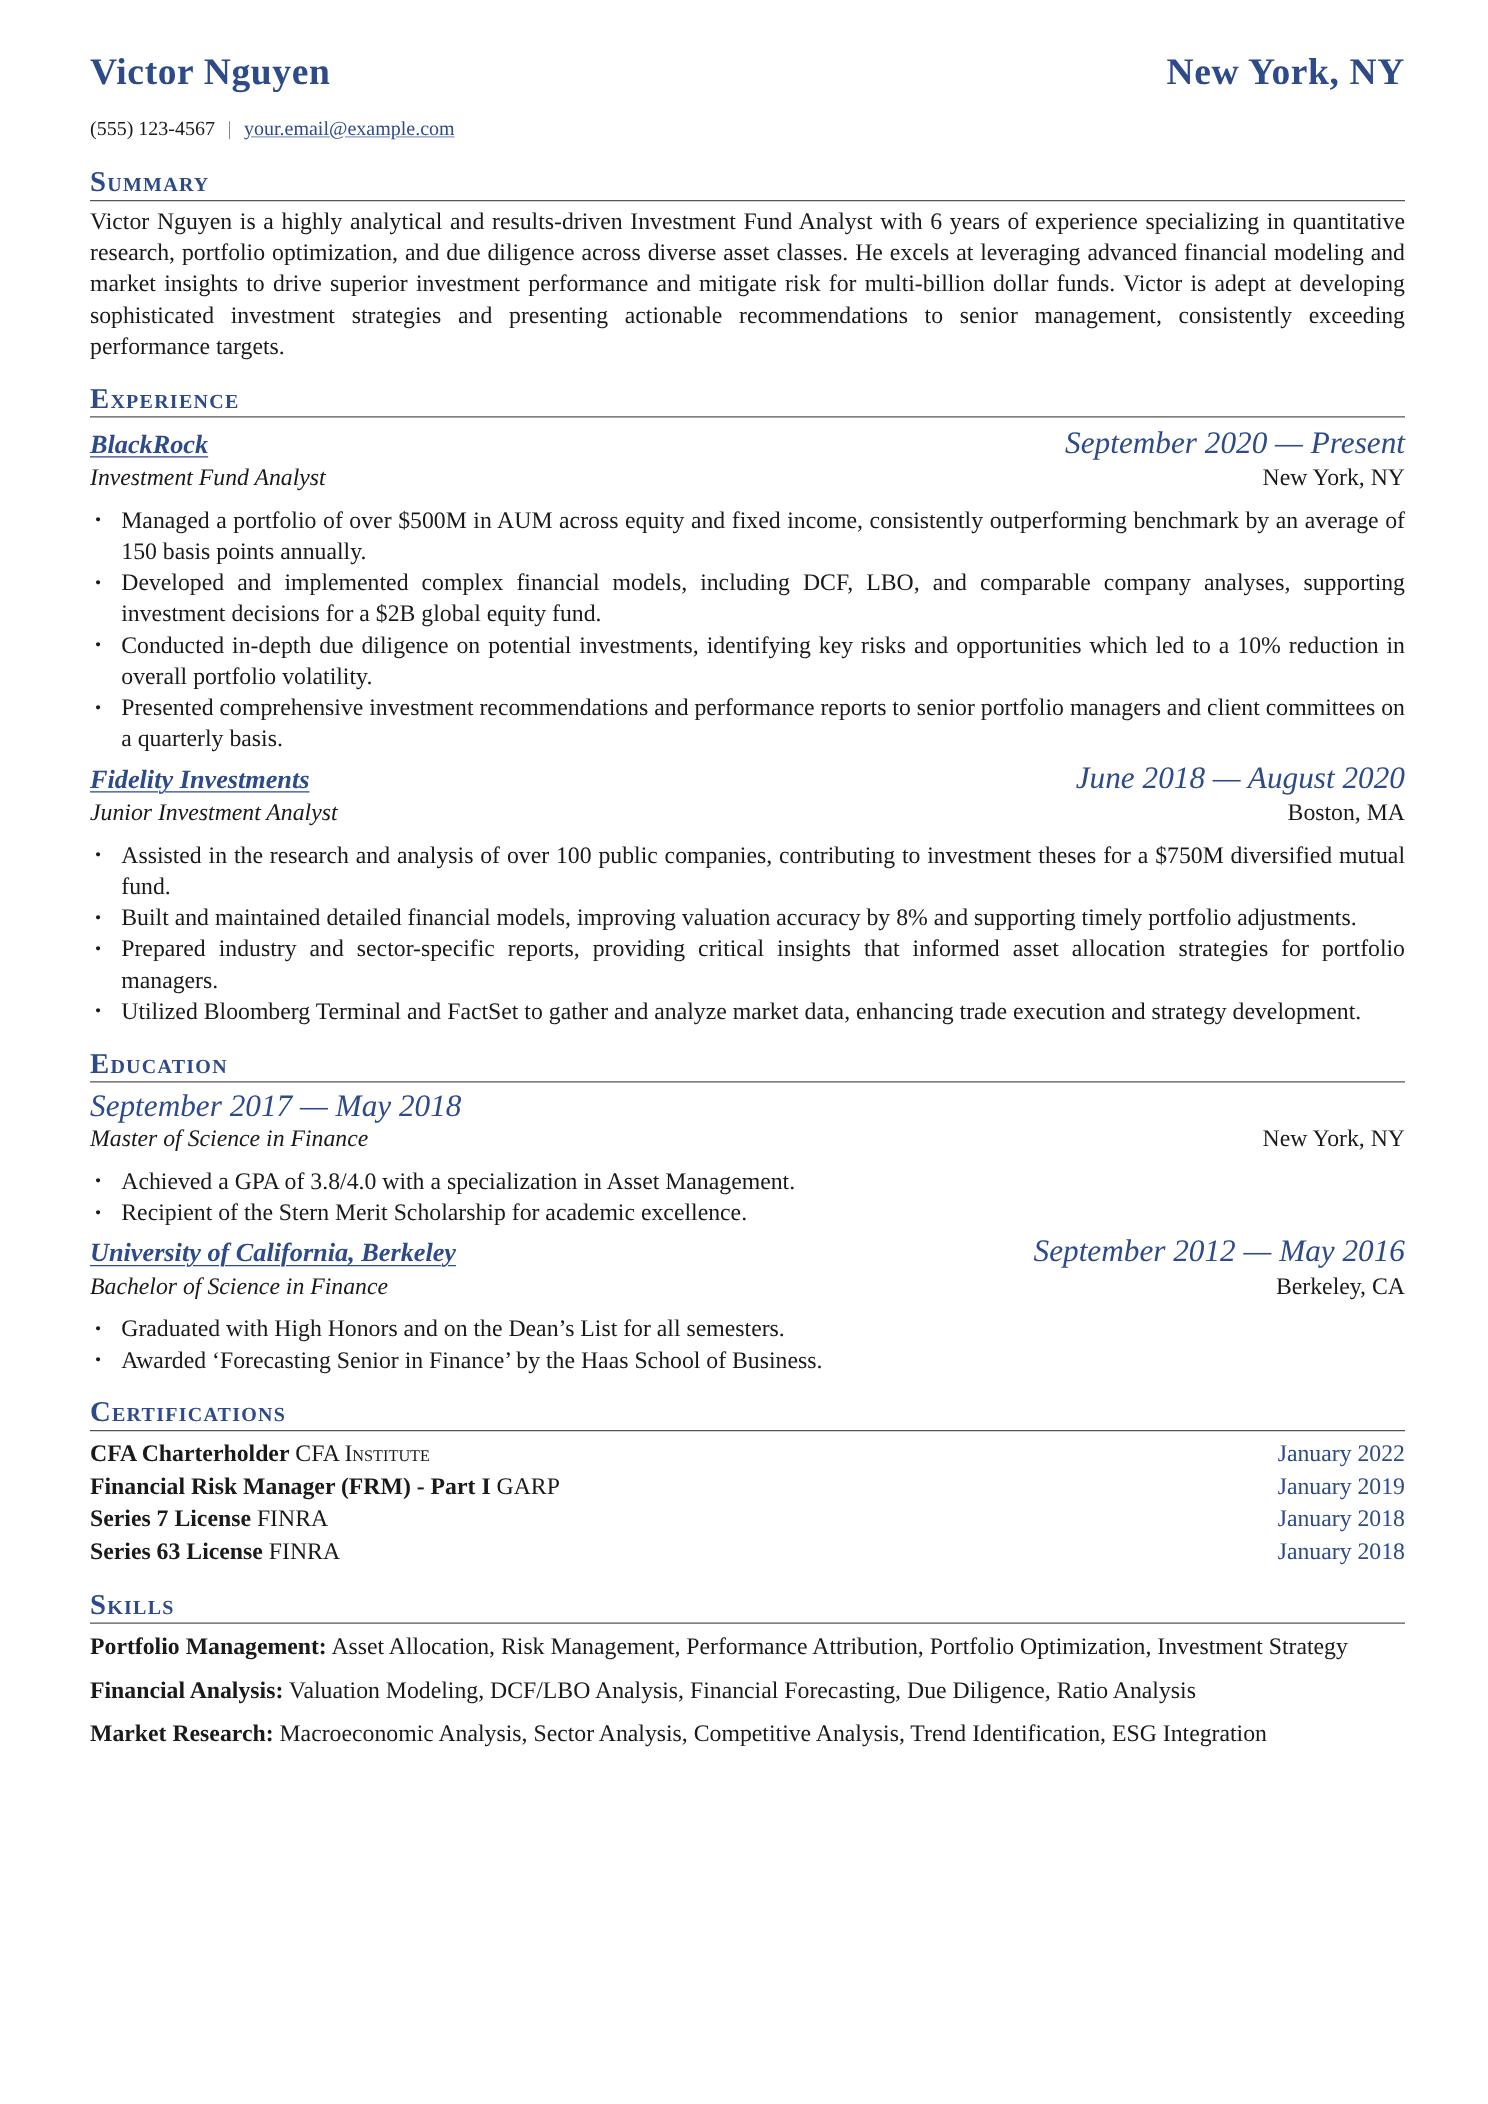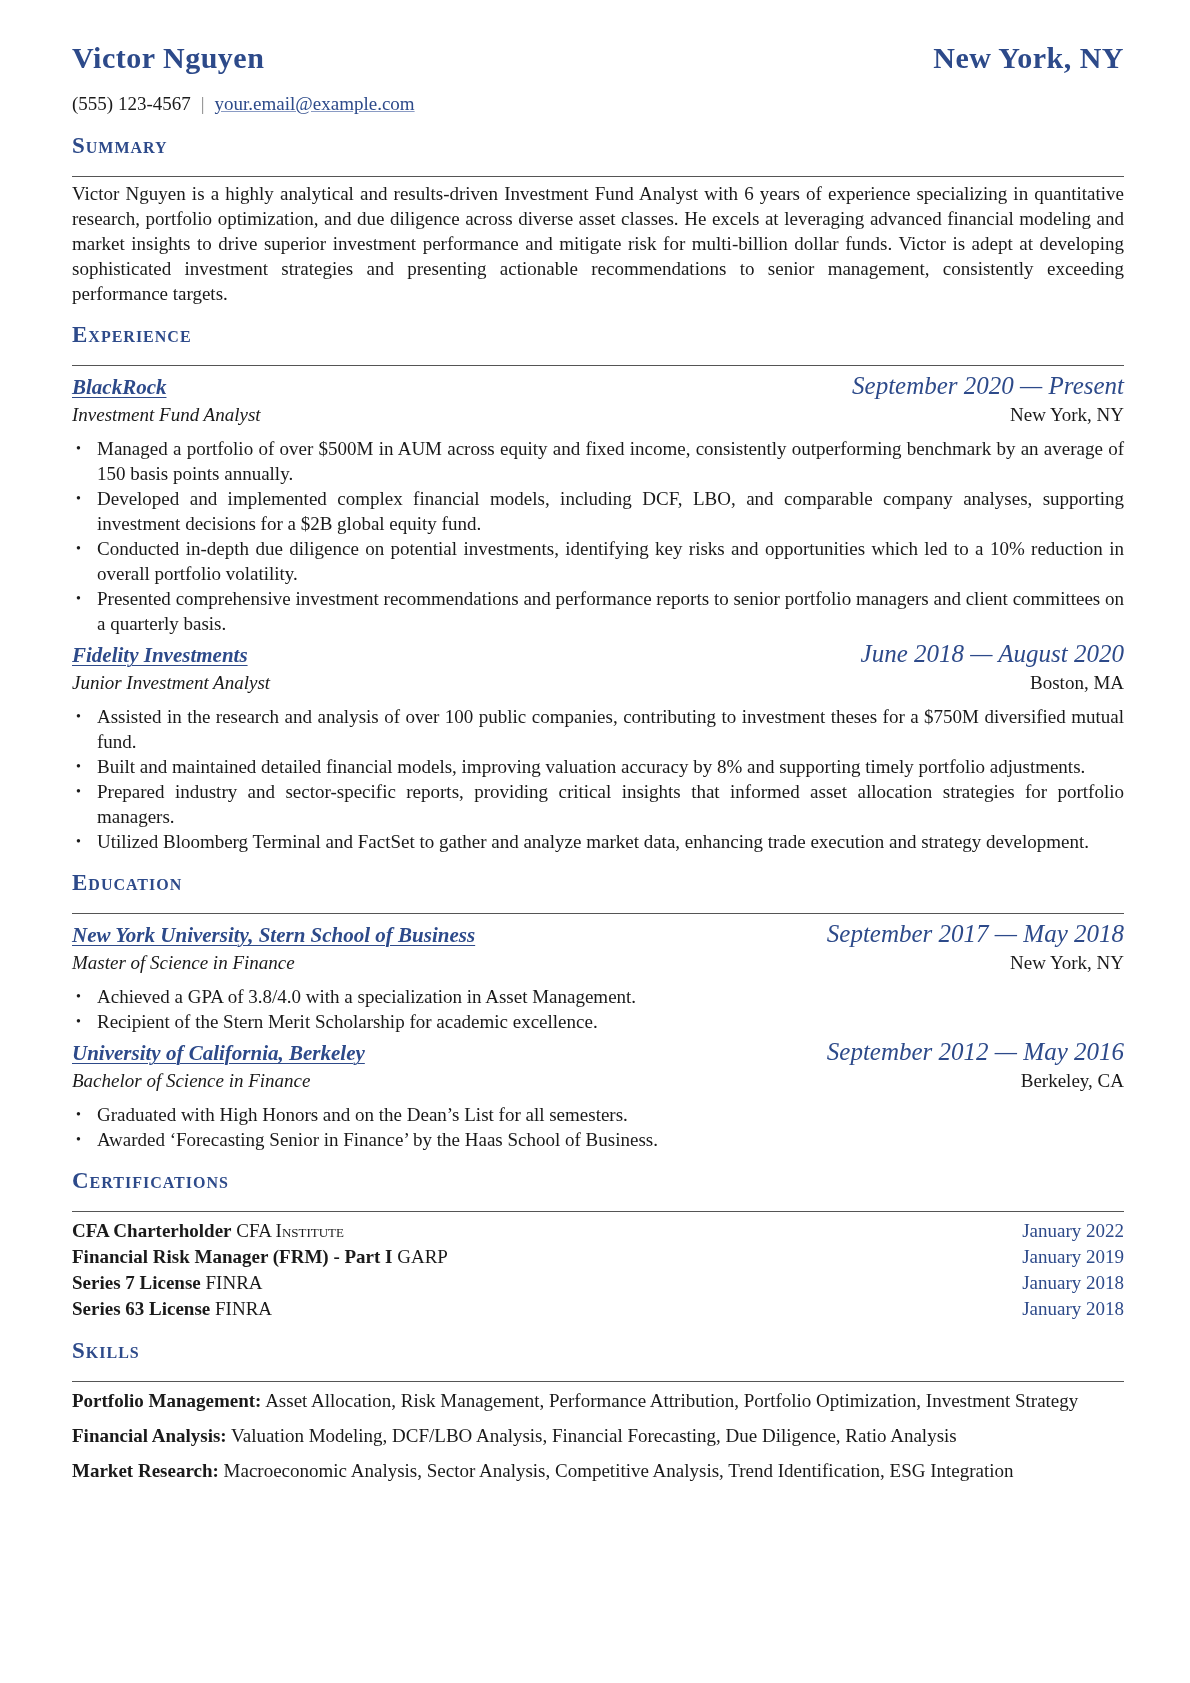--- a/index.html
+++ b/index.html
@@ -34,36 +34,36 @@
     letter-spacing: 0.5px;
   }
   .hloc {
     font-size: 30px;
     font-weight: bold;
     color: #2d4a8a;
     letter-spacing: 0.5px;
   }
   .contact {
     margin-top: 6px;
-    font-size: 19px;
+    font-size: 16px;
     color: #1a1a1a;
   }
   .contact .sep { color: #888; padding: 0 10px; }
   .contact a { color: #2d4a8a; text-decoration: underline; text-decoration-color: #8a9bc4; }
 
   .section-title {
     margin-top: 15px;
     font-size: 23px;
     font-weight: bold;
     color: #2d4a8a;
     font-variant: small-caps;
     letter-spacing: 1px;
     line-height: 28px;
     border-bottom: 1.5px solid #555;
-    padding-bottom: 16px;
+    padding-bottom: 0px;
   }
   .summary {
     margin-top: 4px;
     text-align: justify;
     line-height: 25px;
   }
   .entry-head {
     display: flex;
     justify-content: space-between;
     align-items: baseline;
@@ -174,21 +174,20 @@
       <li><span class="bullet">•</span><span>Built and maintained detailed financial models, improving valuation accuracy by 8% and supporting timely portfolio adjustments.</span></li>
       <li><span class="bullet">•</span><span>Prepared industry and sector-specific reports, providing critical insights that informed asset allocation strategies for portfolio managers.</span></li>
       <li><span class="bullet">•</span><span>Utilized Bloomberg Terminal and FactSet to gather and analyze market data, enhancing trade execution and strategy development.</span></li>
     </ul>
   </div>
 
   <div class="section-title">Education</div>
 
   <div class="entry first">
     <div class="entry-head">
-      <a class="org">New York University, Stern School of Business</a>
       <span class="dates">September 2017 — May 2018</span>
     </div>
     <div class="sub-row">
       <span class="role">Master of Science in Finance</span>
       <span>New York, NY</span>
     </div>
     <ul class="bullets">
       <li><span class="bullet">•</span><span>Achieved a GPA of 3.8/4.0 with a specialization in Asset Management.</span></li>
       <li><span class="bullet">•</span><span>Recipient of the Stern Merit Scholarship for academic excellence.</span></li>
     </ul>

